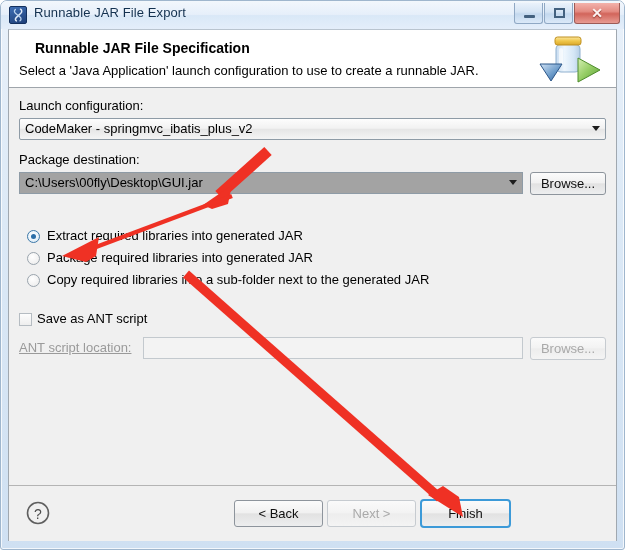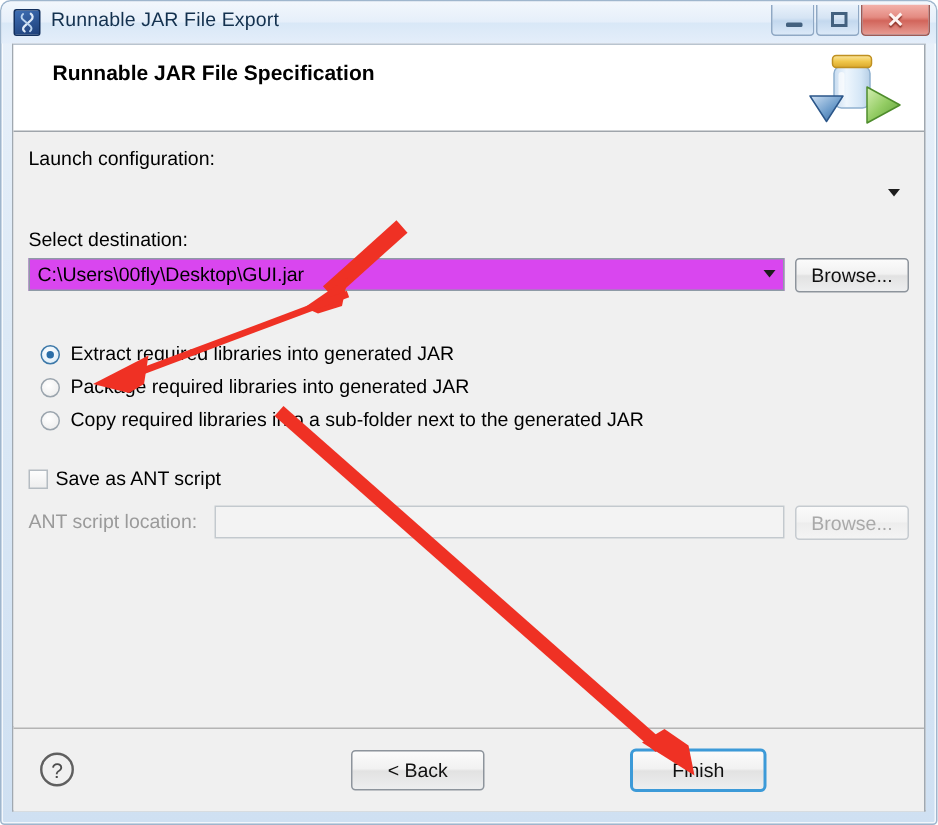--- a/index.html
+++ b/index.html
@@ -166,21 +166,21 @@
     height: 396px;
     background: #f0f0f0;
   }
 
   .lbl {
     position: absolute;
     font-size: 13px;
     color: #000000;
     white-space: nowrap;
   }
-  .lbl.dim { color: #9a9a9a; }
+  .lbl.dim { color: #9a9a9a; text-decoration: underline; }
 
   .combo {
     position: absolute;
     box-sizing: border-box;
     height: 22px;
     border: 1px solid #8e9ba6;
     border-radius: 2px;
     background: linear-gradient(180deg, #fdfdfd 0%, #f2f2f2 46%, #e6e6e6 52%, #f4f4f4 100%);
     font-size: 13px;
     color: #000;
@@ -197,21 +197,21 @@
     border-left: 4px solid transparent;
     border-right: 4px solid transparent;
     border-top: 5px solid #1d1d1d;
   }
 
   .textfield {
     position: absolute;
     box-sizing: border-box;
     height: 22px;
     border: 1px solid #8e9ba6;
-    background: #d946ef;
+    background: #a3a3a3;
     font-size: 13px;
     color: #000;
     line-height: 20px;
     padding-left: 5px;
     overflow: hidden;
     white-space: nowrap;
   }
   .textfield.disabled {
     background: #f3f3f3;
     border-color: #c3c9ce;
@@ -353,20 +353,21 @@
       <div class="winbtn close">
         <div class="glyph-close">✕</div>
       </div>
     </div>
   </div>
 
   <div class="client">
 
     <div class="banner">
       <div class="banner-title">Runnable JAR File Specification</div>
+      <div class="banner-sub">Select a 'Java Application' launch configuration to use to create a runnable JAR.</div>
       <div class="banner-icon">
         <svg width="72" height="56" viewBox="0 0 72 56">
           <defs>
             <linearGradient id="jarBody" x1="0" y1="0" x2="1" y2="0">
               <stop offset="0%" stop-color="#c8dcf0"></stop>
               <stop offset="35%" stop-color="#eef6fd"></stop>
               <stop offset="75%" stop-color="#d4e6f6"></stop>
               <stop offset="100%" stop-color="#b7cfe6"></stop>
             </linearGradient>
             <linearGradient id="jarLid" x1="0" y1="0" x2="0" y2="1">
@@ -390,25 +391,26 @@
           <rect x="23" y="16" width="4" height="18" rx="2" fill="#ffffff" opacity="0.65"></rect>
           <path d="M42 26 L64 38 L42 50 Z" fill="url(#greenTri)" stroke="#4e8c2c" stroke-width="1" stroke-linejoin="round"></path>
           <path d="M4 32 L26 32 L15 49 Z" fill="url(#blueTri)" stroke="#2b5689" stroke-width="1" stroke-linejoin="round"></path>
         </svg>
       </div>
     </div>
 
     <div class="body-area">
 
       <div class="lbl" style="left:10px; top:10px;">Launch configuration:</div>
+      <div class="combo" style="left:10px; top:30px; width:587px;">CodeMaker - springmvc_ibatis_plus_v2</div>
       <div class="combo" style="left:10px; top:30px; width:587px; background:none; border:none; pointer-events:none;">
         <div class="arrow"></div>
       </div>
 
-      <div class="lbl" style="left:10px; top:64px;">Select destination:</div>
+      <div class="lbl" style="left:10px; top:64px;">Package destination:</div>
       <div class="textfield" style="left:10px; top:84px; width:504px;">C:\Users\00fly\Desktop\GUI.jar</div>
       <div class="textfield" style="left:10px; top:84px; width:504px; background:none; border:none; pointer-events:none;">
         <div class="arrow"></div>
       </div>
       <div class="btn" style="left:521px; top:84px; width:76px; height:23px; line-height:21px;">Browse...</div>
 
 
       <div class="radio-row" style="left:18px; top:140px;">
         <div class="radio-mark checked"></div>
         <div class="radio-label">Extract required libraries into generated JAR</div>
@@ -436,20 +438,21 @@
 
     <div class="footer">
       <div class="help-icon">
         <svg width="26" height="26" viewBox="0 0 26 26">
           <circle cx="13" cy="13" r="10.5" fill="none" stroke="#5f5f5f" stroke-width="1.6"></circle>
           <text x="13" y="18.5" text-anchor="middle" font-family="Liberation Sans, sans-serif" font-size="14" fill="#4b4b4b">?</text>
         </svg>
       </div>
 
       <div class="btn" style="left:225px; top:14px; width:89px; height:27px; line-height:25px;">&lt; Back</div>
+      <div class="btn disabled" style="left:318px; top:14px; width:89px; height:27px; line-height:25px;">Next &gt;</div>
       <div class="btn default" style="left:411px; top:13px; width:91px; height:29px; line-height:25px;">Finish</div>
     </div>
   </div>
 
   <div class="overlay">
     <svg width="625" height="550" viewBox="0 0 625 550">
 
       <g>
         <line x1="268" y1="151" x2="219" y2="195" stroke="#ef3124" stroke-width="11" stroke-linecap="butt"></line>
         <polygon points="203,205 232,185 228,204 212,209" fill="#ef3124"></polygon>

